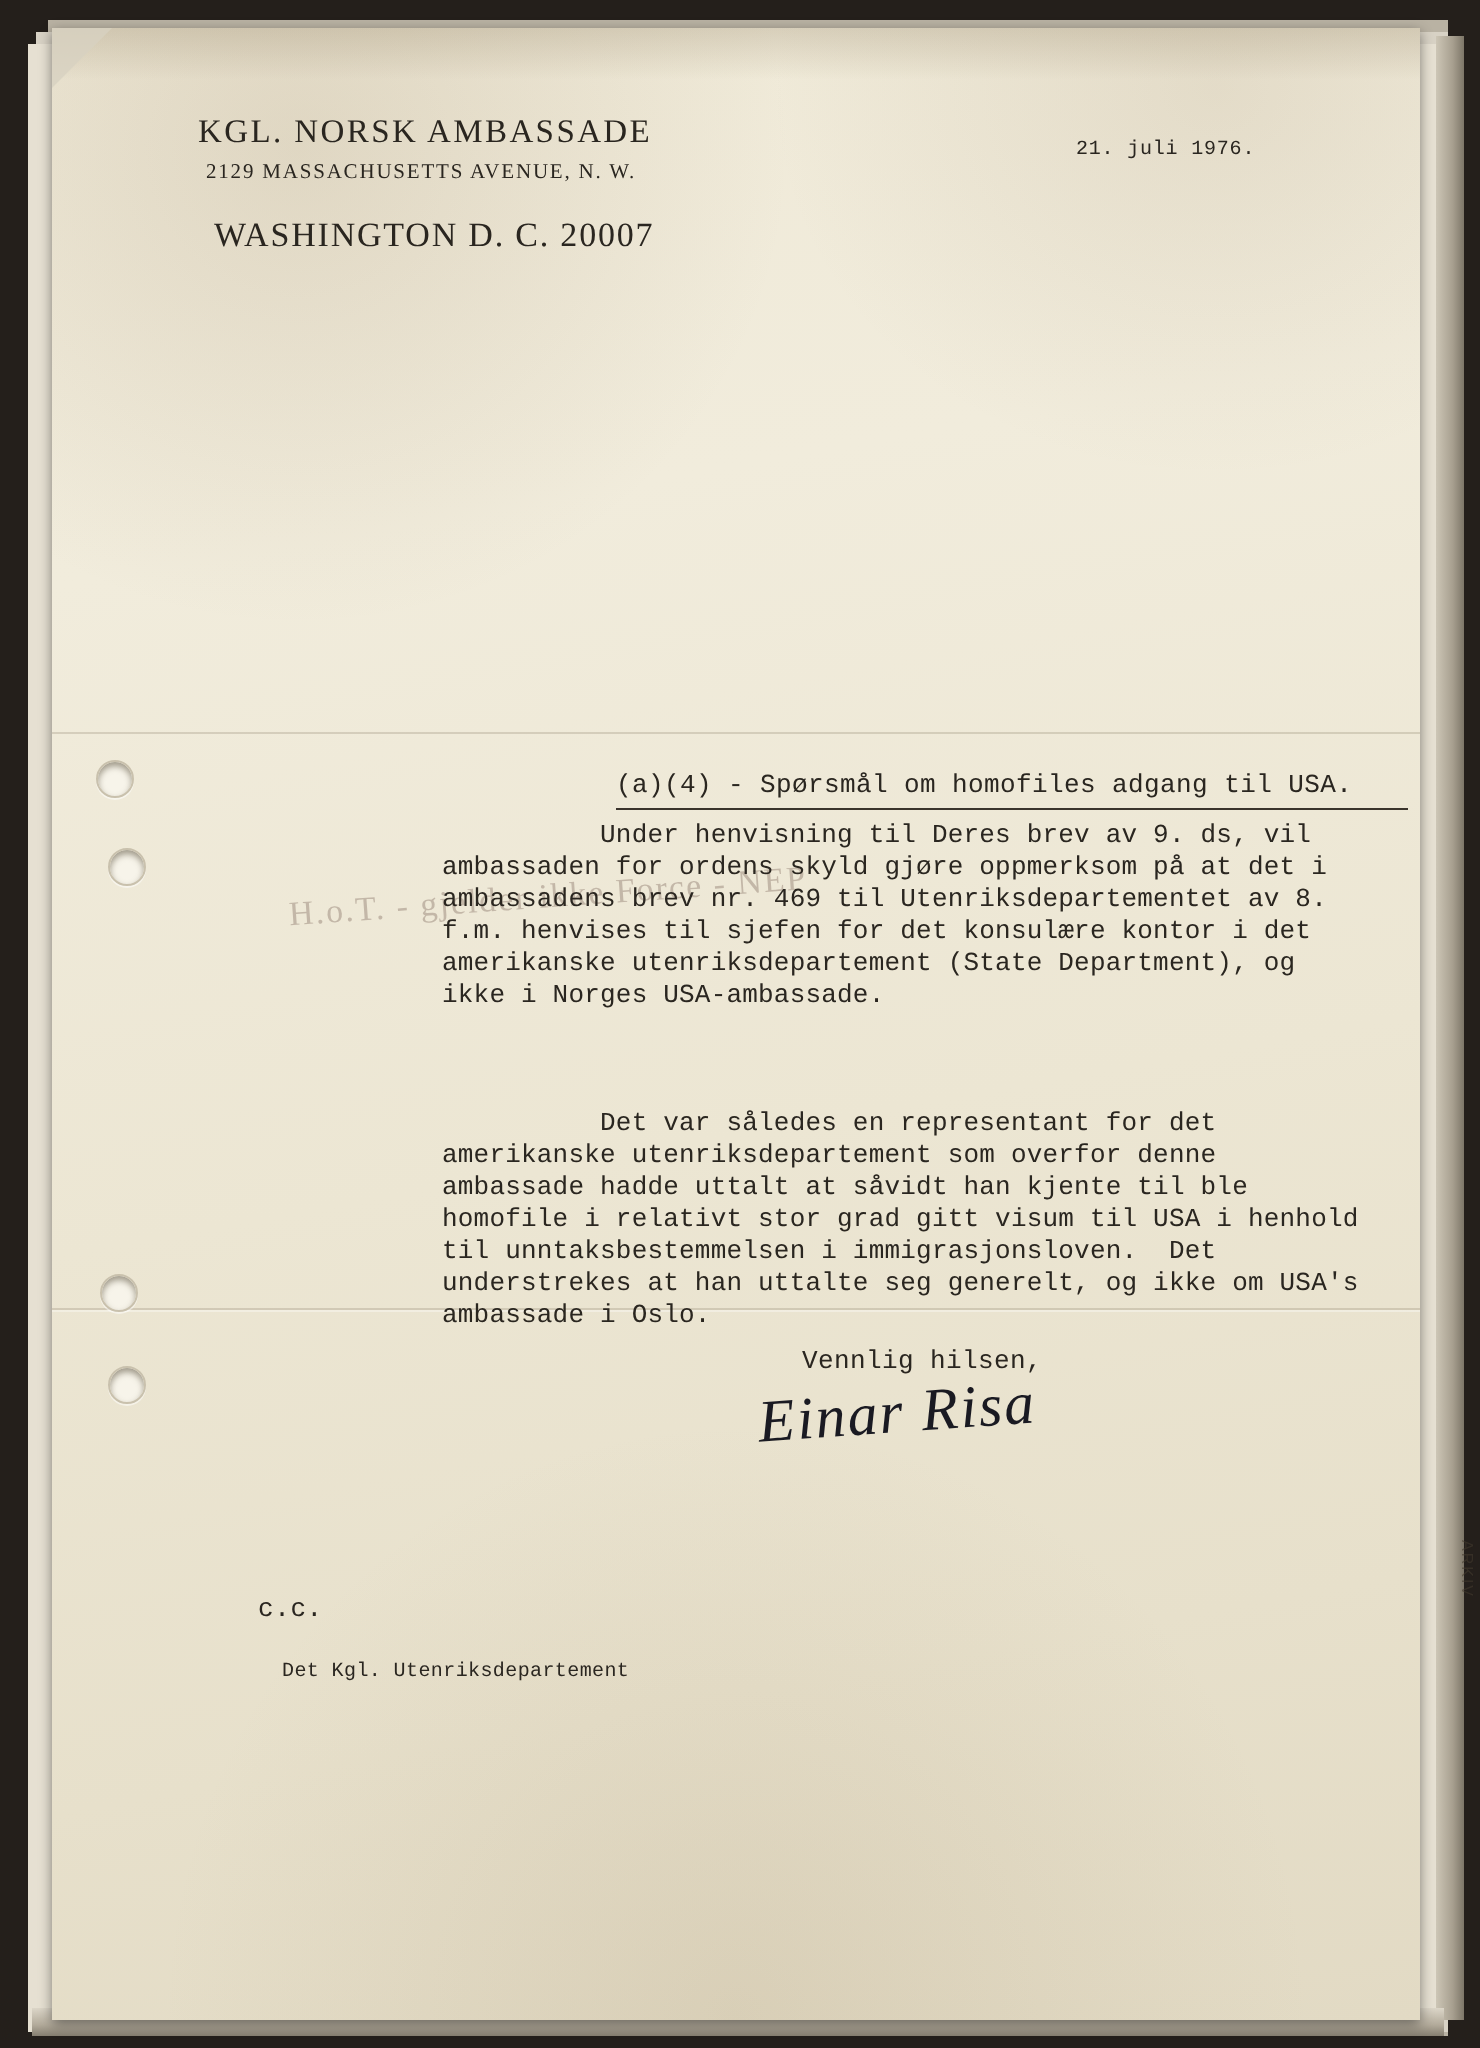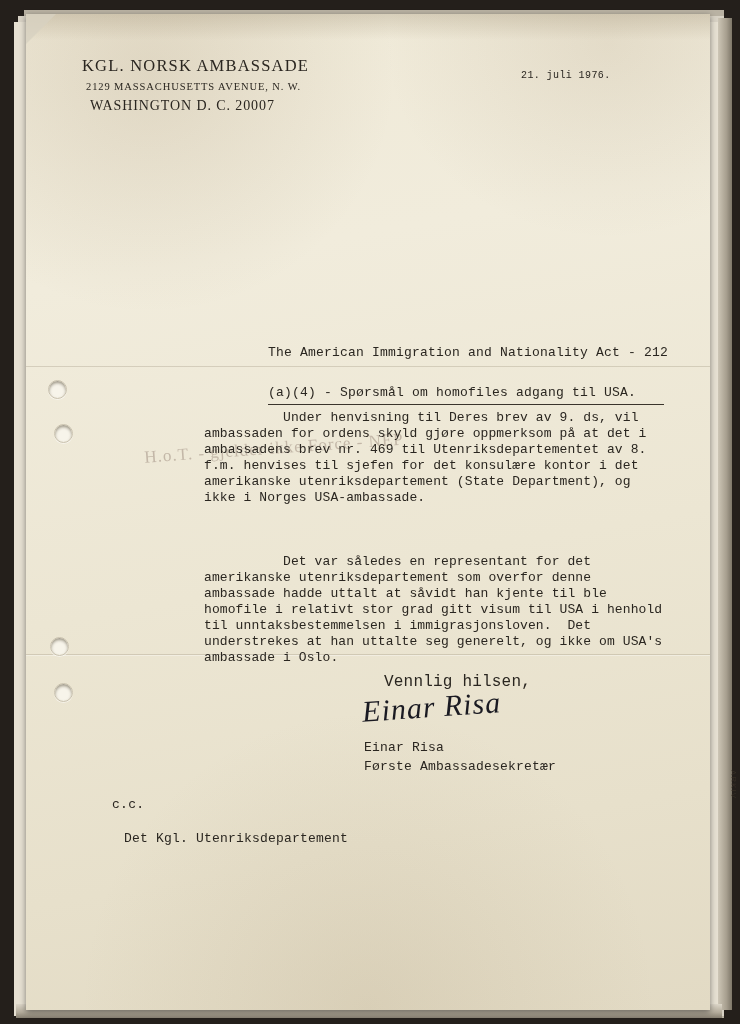--- a/index.html
+++ b/index.html
@@ -105,21 +105,21 @@
     letter-spacing: 1px;
     transform: rotate(-4deg);
     line-height: 26px;
     pointer-events: none;
     user-select: none;
   }
 
   
   .letter {
     position: absolute;
-    left: 0; top: 0;
+    left: 17px; top: 0;
     width: 588px; height: 996px;
     color: #2a2620;
   }
 
   .letterhead {
     position: absolute;
     left: 56px;
     top: 42px;
     font-family: "Liberation Serif", serif;
   }
@@ -128,23 +128,23 @@
     letter-spacing: 1.2px;
     font-weight: 400;
   }
   .lh-addr1 {
     font-size: 10.5px;
     letter-spacing: 0.9px;
     margin-top: 5px;
     margin-left: 4px;
   }
   .lh-addr2 {
-    font-size: 14px;
+    font-size: 17px;
     letter-spacing: 0.9px;
-    margin-top: 6px;
+    margin-top: 16px;
     margin-left: 8px;
   }
 
   .date {
     position: absolute;
     left: 495px;
     top: 56px;
     font-size: 10px;
     letter-spacing: .4px;
   }
@@ -166,39 +166,40 @@
     font-size: 13px;
     line-height: 20px;
     letter-spacing: .2px;
     white-space: pre;
   }
   .subject .line2 {
     display: inline-block;
     border-bottom: 1px solid #3a342c;
     padding-bottom: 1px;
     padding-right: 28px;
+    margin-left: 23px;
   }
 
   .body {
     position: absolute;
     left: 178px;
     top: 364px;
     width: 465px;
     font-size: 13px;
     line-height: 16px;
     letter-spacing: .1px;
     white-space: pre-wrap;
   }
   .para { margin: 0 0 16px 0; }
 
   .closing {
     position: absolute;
     left: 358px;
     top: 659px;
-    font-size: 16px;
+    font-size: 13px;
     letter-spacing: .2px;
   }
   .signature {
     position: absolute;
     left: 336px;
     top: 676px;
     font-family: "Liberation Serif", serif;
     font-size: 30px;
     font-style: italic;
     color: #1a1a22;
@@ -220,21 +221,21 @@
     left: 86px;
     top: 783px;
     font-size: 13px;
     letter-spacing: .3px;
     font-family: Liberation Mono, monospace;
   }
   .cc-item {
     position: absolute;
     left: 98px;
     top: 817px;
-    font-size: 13px;
+    font-size: 10px;
     letter-spacing: .2px;
     font-family: Liberation Mono, monospace;
   }
 
   
   .edge-text {
     position: absolute;
     right: 2px;
     top: 770px;
     width: 16px;
@@ -278,32 +279,30 @@
       <div class="letterhead">
         <div class="lh-name">KGL. NORSK AMBASSADE</div>
         <div class="lh-addr1">2129 MASSACHUSETTS AVENUE, N. W.</div>
         <div class="lh-addr2">WASHINGTON D. C. 20007</div>
       </div>
 
       <div class="date">21. juli 1976.</div>
 
 
       <div class="subject">
-        <span>The American Immigration and Nationality Act - 212</span><br>
+        <br>
         <span class="line2">(a)(4) - Spørsmål om homofiles adgang til USA.</span>
       </div>
 
       <div class="body">
         <p class="para">          Under henvisning til Deres brev av 9. ds, vil ambassaden for ordens skyld gjøre oppmerksom på at det i ambassadens brev nr. 469 til Utenriksdepartementet av 8. f.m. henvises til sjefen for det konsulære kontor i det amerikanske utenriksdepartement (State Department), og ikke i Norges USA-ambassade.</p>
         <p class="para">          Det var således en representant for det amerikanske utenriksdepartement som overfor denne ambassade hadde uttalt at såvidt han kjente til ble homofile i relativt stor grad gitt visum til USA i henhold til unntaksbestemmelsen i immigrasjonsloven.  Det understrekes at han uttalte seg generelt, og ikke om USA's ambassade i Oslo.</p>
       </div>
 
       <div class="closing">Vennlig hilsen,</div>
       <div class="signature">Einar Risa</div>
-      <div class="signer"><span>Einar Risa</span>
-<span>Første Ambassadesekretær</span></div>
 
       <div class="cc-label">c.c.</div>
       <div class="cc-item">Det Kgl. Utenriksdepartement</div>
 
     </div>
   </div>
 </div>
 
 </body></html>

